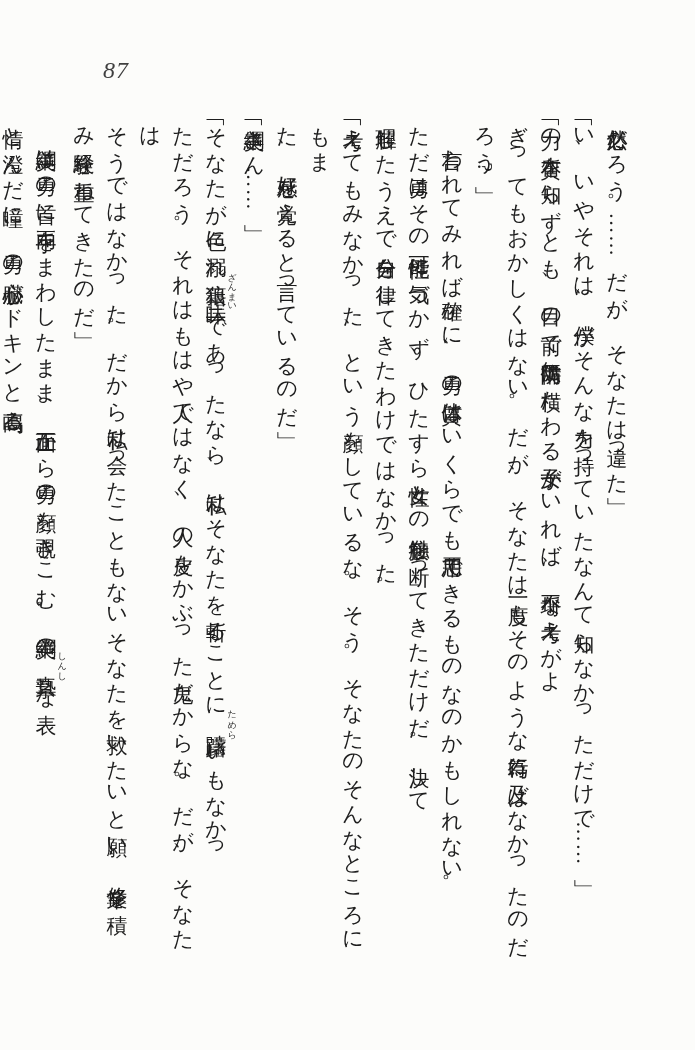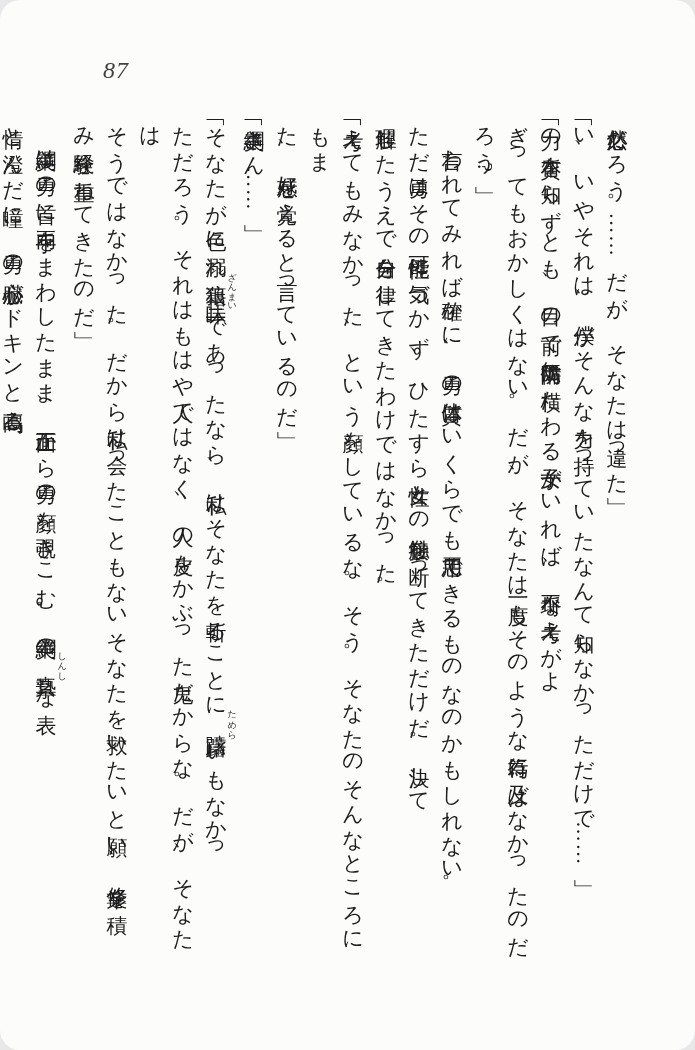--- a/index.html
+++ b/index.html
@@ -46,21 +46,21 @@
   }
   ruby rt {
     font-size: 9px;
     letter-spacing: 0;
     color: #2a2a2a;
   }
 </style>
 </head>
 <body>
 
-<div class="page" style="background: rgb(252, 252, 250); border-radius: 20px;">
+<div class="page" style="background: rgb(252, 252, 250);">
   <div class="page-number" style="color: rgb(63, 63, 63);">87</div>
   <div class="text-block" id="text-block" style="color: rgb(29, 29, 29);">
       <div class="text-line">必然だろう。……だが、そなたは違った」</div>
       <div class="text-line">「い、いやそれは、僕がそんな力を持っていたなんて知らなかっただけで……」</div>
       <div class="text-line">「力の本質を知らずとも、目の前で無防備に横たわる女子がいれば、不埒な考えがよ</div>
       <div class="text-line">ぎってもおかしくはない。だが、そなたは一度もそのような行為に及ばなかったのだ</div>
       <div class="text-line">ろう?」</div>
       <div class="text-line" style="text-indent: 1em;">言われてみれば確かに、勇の体質はいくらでも悪用できるものなのかもしれない。</div>
       <div class="text-line">ただ勇はその可能性に気づかず、ひたすら女性との接触を断ってきただけだ。決して</div>
       <div class="text-line">理解したうえで自分を律してきたわけではなかった。</div>

